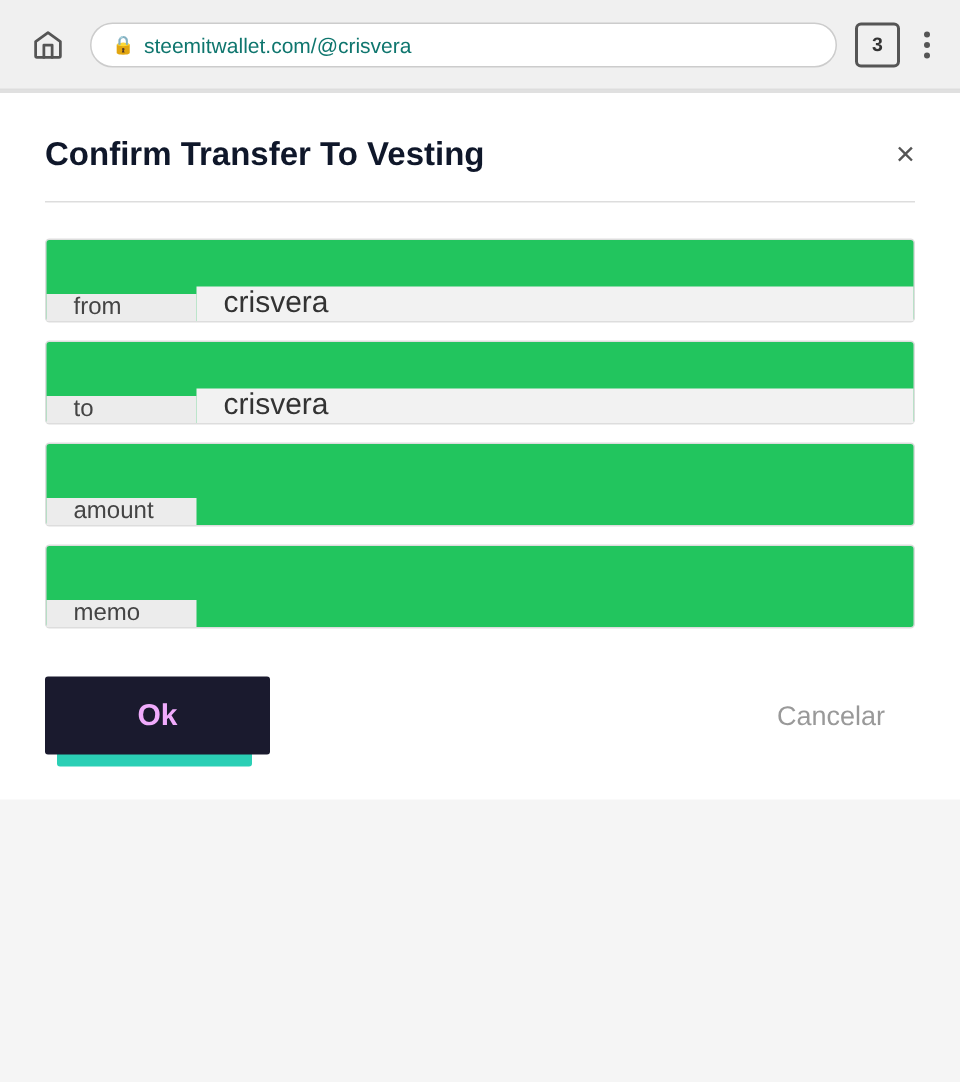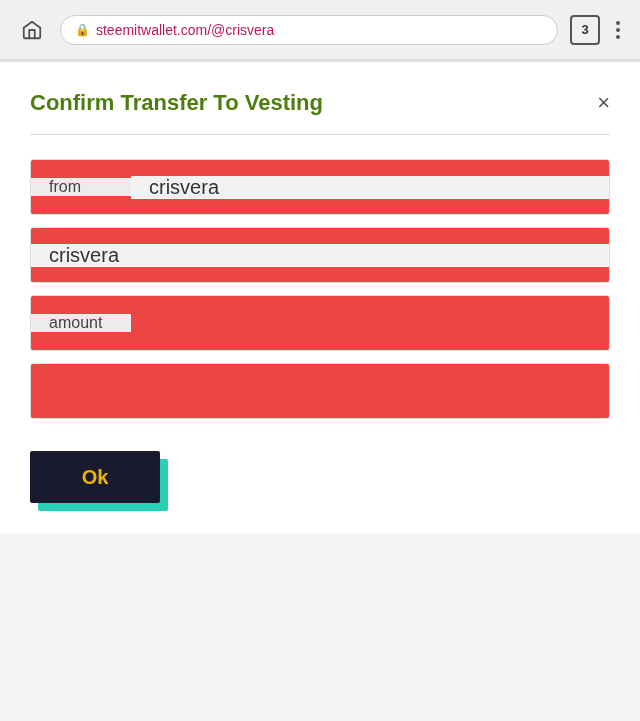--- a/index.html
+++ b/index.html
@@ -48,21 +48,21 @@
       color: #333;
     }
 
     .lock-icon {
       color: #555;
       font-size: 12px;
     }
 
     .address-text {
       font-size: 14px;
-      color: #be185d;
+      color: #0f766e;
     }
 
     .tab-count {
       width: 30px;
       height: 30px;
       border: 2px solid #555;
       border-radius: 4px;
       display: flex;
       align-items: center;
       justify-content: center;
@@ -103,21 +103,21 @@
     .dialog-header {
       display: flex;
       align-items: center;
       justify-content: space-between;
       margin-bottom: 18px;
     }
 
     .dialog-title {
       font-size: 22px;
       font-weight: bold;
-      color: #4d7c0f;
+      color: #0f172a;
     }
 
     .close-btn {
       font-size: 22px;
       color: #555;
       cursor: pointer;
       line-height: 1;
       background: none;
       border: none;
       padding: 0;
@@ -125,25 +125,25 @@
 
     .dialog-divider {
       height: 1px;
       background: #ddd;
       margin-bottom: 24px;
     }
 
     
     .form-row {
       display: flex;
-      align-items: center;
+      align-items: flex-end;
       margin-bottom: 12px;
       border: 1px solid #ddd;
       border-radius: 3px;
-      background: #ef4444;
+      background: #22c55e;
       min-height: 56px;
     }
 
     .form-label {
       background: #ececec;
       padding: 0 18px;
       display: flex;
       align-items: center;
       font-size: 16px;
       color: #444;
@@ -181,24 +181,24 @@
       height: 52px;
       background: #2bcfb5;
       border-radius: 2px;
       z-index: 0;
     }
 
     .ok-btn {
       position: relative;
       z-index: 1;
       background: #1a1a2e;
-      color: #eab308;
+      color: #f0abfc;
       border: none;
       border-radius: 2px;
-      width: 130px;
+      width: 150px;
       height: 52px;
       font-size: 20px;
       font-weight: bold;
       cursor: pointer;
       display: flex;
       align-items: center;
       justify-content: center;
     }
 
     .cancel-btn {
@@ -247,36 +247,43 @@
   <div class="form-row">
     <div class="form-label">
       <span>from</span>
     </div>
     <div class="form-value">
       <span>crisvera</span>
     </div>
   </div>
 
   <div class="form-row">
+    <div class="form-label">
+      <span>to</span>
+    </div>
     <div class="form-value">
       <span>crisvera</span>
     </div>
   </div>
 
   <div class="form-row">
     <div class="form-label">
       <span>amount</span>
     </div>
   </div>
 
   <div class="form-row">
+    <div class="form-label">
+      <span>memo</span>
+    </div>
     <div class="form-value">
       <span></span>
     </div>
   </div>
 
   <div class="button-row">
     <div class="ok-btn-wrap">
       <div class="ok-btn-shadow"></div>
       <button class="ok-btn">Ok</button>
     </div>
+    <button class="cancel-btn">Cancelar</button>
   </div>
 </div>
 
 </body></html>

